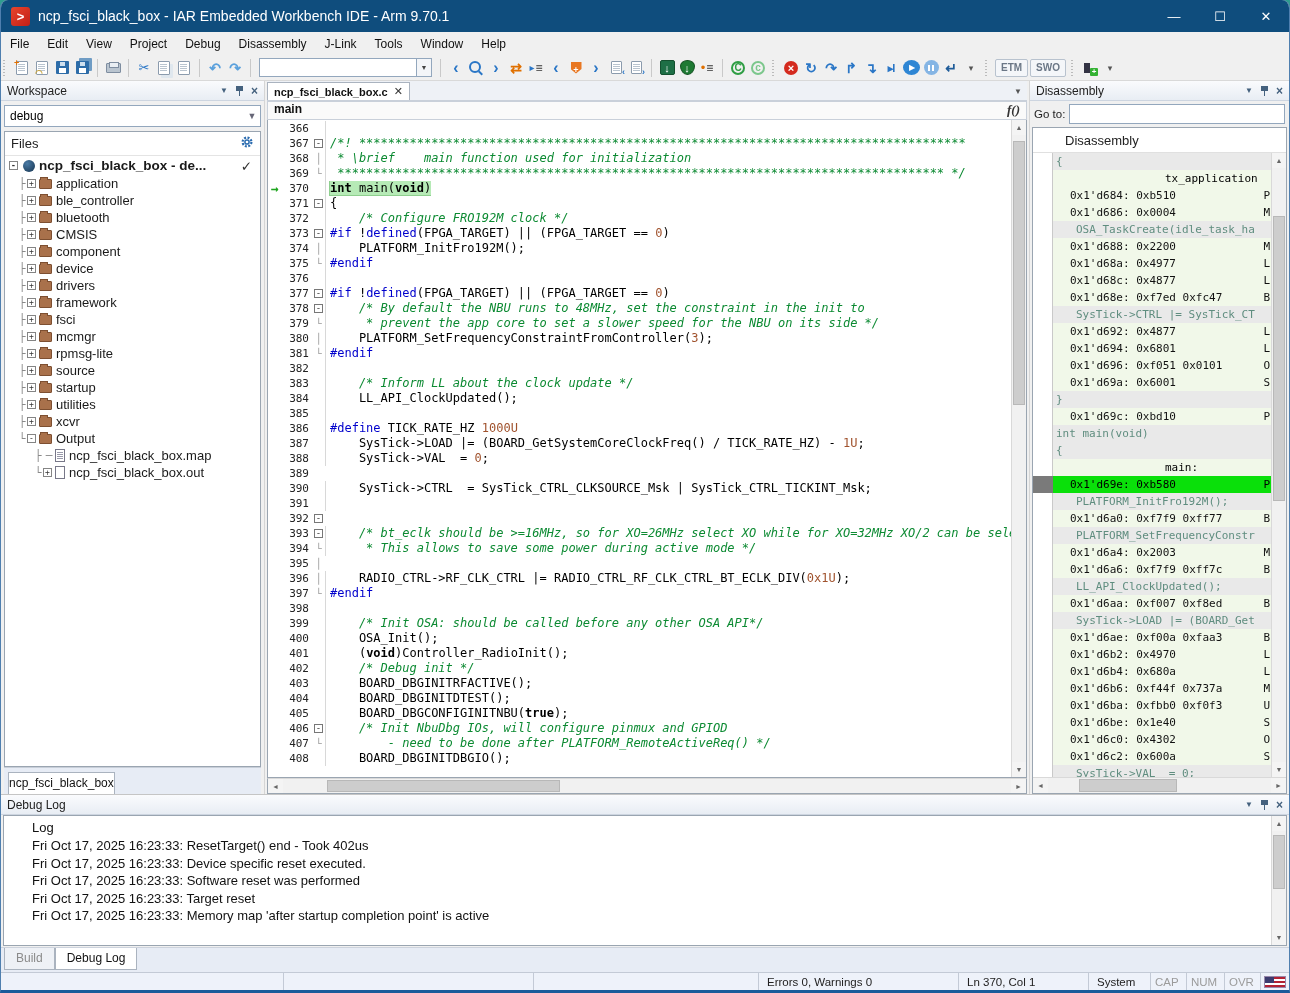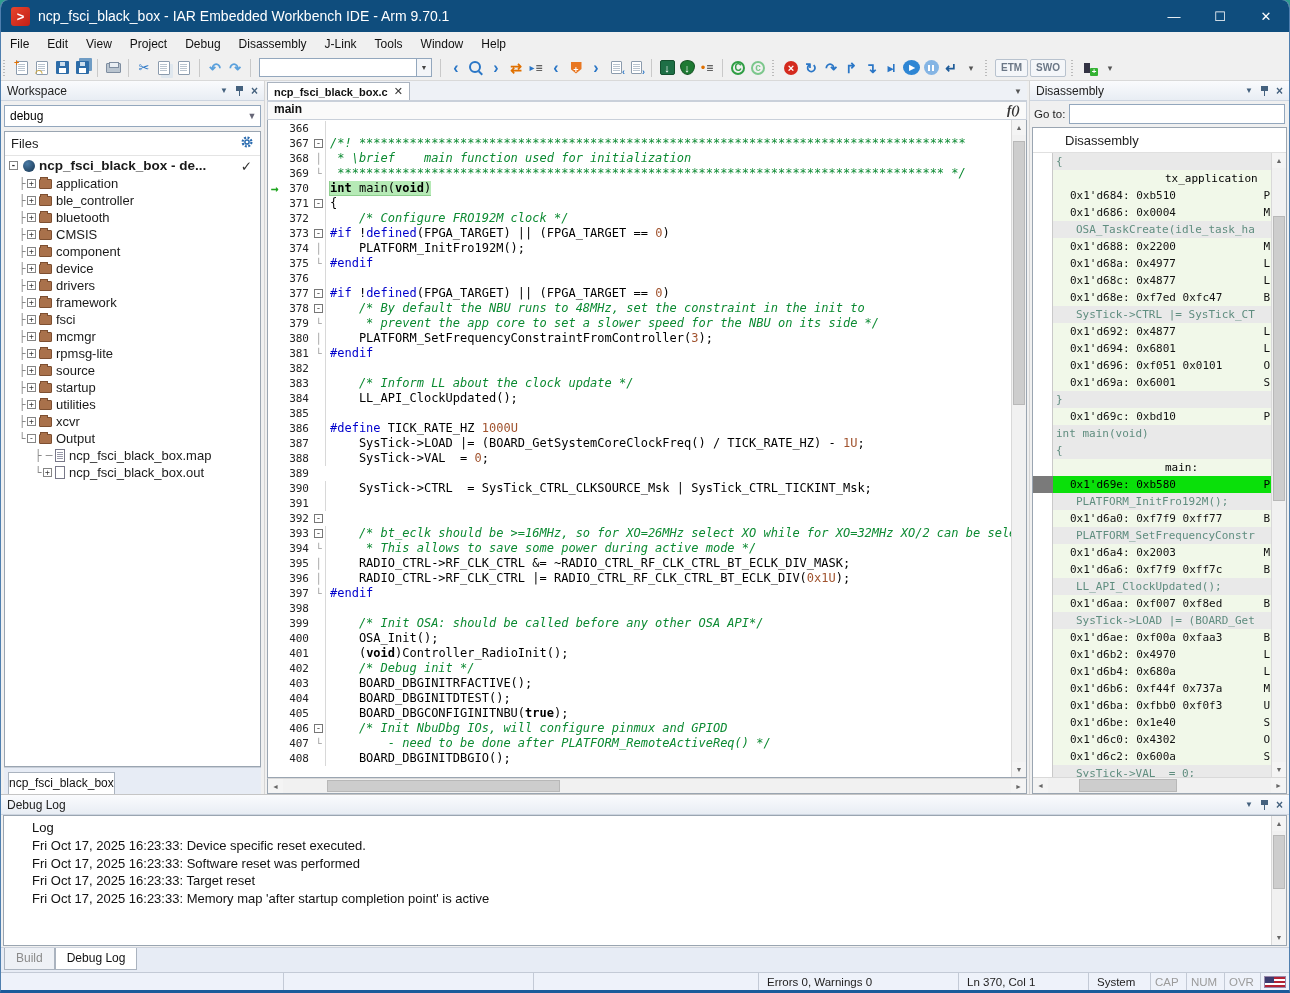--- a/index.html
+++ b/index.html
@@ -495,21 +495,21 @@
             <div class="cline"><span class="bp"></span><span class="lnum">385</span><span class="fold"></span><span class="ltext"></span></div>
             <div class="cline"><span class="bp"></span><span class="lnum">386</span><span class="fold"></span><span class="ltext"><span class="t-p">#define</span><span class="t-c"> TICK_RATE_HZ </span><span class="t-n">1000U</span></span></div>
             <div class="cline"><span class="bp"></span><span class="lnum">387</span><span class="fold"></span><span class="ltext"><span class="t-c">    SysTick-&gt;LOAD |= (BOARD_GetSystemCoreClockFreq() / TICK_RATE_HZ) - </span><span class="t-n">1U</span><span class="t-c">;</span></span></div>
             <div class="cline"><span class="bp"></span><span class="lnum">388</span><span class="fold"></span><span class="ltext"><span class="t-c">    SysTick-&gt;VAL  = </span><span class="t-n">0</span><span class="t-c">;</span></span></div>
             <div class="cline"><span class="bp"></span><span class="lnum">389</span><span class="fold"></span></div>
             <div class="cline"><span class="bp"></span><span class="lnum">390</span><span class="fold"></span><span class="ltext"><span class="t-c">    SysTick-&gt;CTRL  = SysTick_CTRL_CLKSOURCE_Msk | SysTick_CTRL_TICKINT_Msk;</span></span></div>
             <div class="cline"><span class="bp"></span><span class="lnum">391</span><span class="fold"></span><span class="ltext"></span></div>
             <div class="cline"><span class="bp"></span><span class="lnum">392</span><span class="fold"><span class="fbox">-</span></span></div>
             <div class="cline"><span class="bp"></span><span class="lnum">393</span><span class="fold"><span class="fbox">-</span></span><span class="ltext"><span class="t-m">    /* bt_eclk should be &gt;=16MHz, so for XO=26MHz select XO while for XO=32MHz XO/2 can be sele</span></span></div>
             <div class="cline"><span class="bp"></span><span class="lnum">394</span><span class="fold">└</span><span class="ltext"><span class="t-m">     * This allows to save some power during active mode */</span></span></div>
-            <div class="cline"><span class="bp"></span><span class="lnum">395</span><span class="fold">│</span><span class="ltext"><span class="t-c">    RADIO_CTRL-&gt;RF_CLK_CTRL &amp;= ~RADIO_CTRL_RF_CLK_CTRL_BT_ECLK_DIV_MASK;</span></span></div>
+            <div class="cline"><span class="bp"></span><span class="lnum">395</span><span class="fold">│</span></div>
             <div class="cline"><span class="bp"></span><span class="lnum">396</span><span class="fold">│</span><span class="ltext"><span class="t-c">    RADIO_CTRL-&gt;RF_CLK_CTRL |= RADIO_CTRL_RF_CLK_CTRL_BT_ECLK_DIV(</span><span class="t-n">0x1U</span><span class="t-c">);</span></span></div>
             <div class="cline"><span class="bp"></span><span class="lnum">397</span><span class="fold">└</span><span class="ltext"><span class="t-p">#endif</span></span></div>
             <div class="cline"><span class="bp"></span><span class="lnum">398</span><span class="fold"></span><span class="ltext"></span></div>
             <div class="cline"><span class="bp"></span><span class="lnum">399</span><span class="fold"></span><span class="ltext"><span class="t-m">    /* Init OSA: should be called before any other OSA API*/</span></span></div>
             <div class="cline"><span class="bp"></span><span class="lnum">400</span><span class="fold"></span><span class="ltext"><span class="t-c">    OSA_Init();</span></span></div>
             <div class="cline"><span class="bp"></span><span class="lnum">401</span><span class="fold"></span><span class="ltext"><span class="t-c">    (</span><span class="t-k">void</span><span class="t-c">)Controller_RadioInit();</span></span></div>
             <div class="cline"><span class="bp"></span><span class="lnum">402</span><span class="fold"></span><span class="ltext"><span class="t-m">    /* Debug init */</span></span></div>
             <div class="cline"><span class="bp"></span><span class="lnum">403</span><span class="fold"></span><span class="ltext"><span class="t-c">    BOARD_DBGINITRFACTIVE();</span></span></div>
             <div class="cline"><span class="bp"></span><span class="lnum">404</span><span class="fold"></span><span class="ltext"><span class="t-c">    BOARD_DBGINITDTEST();</span></span></div>
             <div class="cline"><span class="bp"></span><span class="lnum">405</span><span class="fold"></span><span class="ltext"><span class="t-c">    BOARD_DBGCONFIGINITNBU(</span><span class="t-k">true</span><span class="t-c">);</span></span></div>
@@ -616,20 +616,21 @@
       <span>Debug Log</span>
       <span class="ph-icons">
         <span class="dd">▼</span>
         <span class="pin"></span>
         <span class="ph-close">×</span>
       </span>
     </div>
     <div class="dl-box">
       <div class="dl-content" id="log">
         <div class="dl-head">Log</div>
+      <div class="dl-line">Fri Oct 17, 2025 16:23:33: ResetTarget() end - Took 402us</div>
           <div class="dl-line">Fri Oct 17, 2025 16:23:33: Device specific reset executed.</div>
           <div class="dl-line">Fri Oct 17, 2025 16:23:33: Software reset was performed</div>
           <div class="dl-line">Fri Oct 17, 2025 16:23:33: Target reset</div>
           <div class="dl-line">Fri Oct 17, 2025 16:23:33: Memory map 'after startup completion point' is active</div>
         </div>
       <div class="vsb">
         <span class="arr">▲</span>
         <div class="track">
             <div class="thumb" style="top:4%;height:55%"></div>
           </div>

